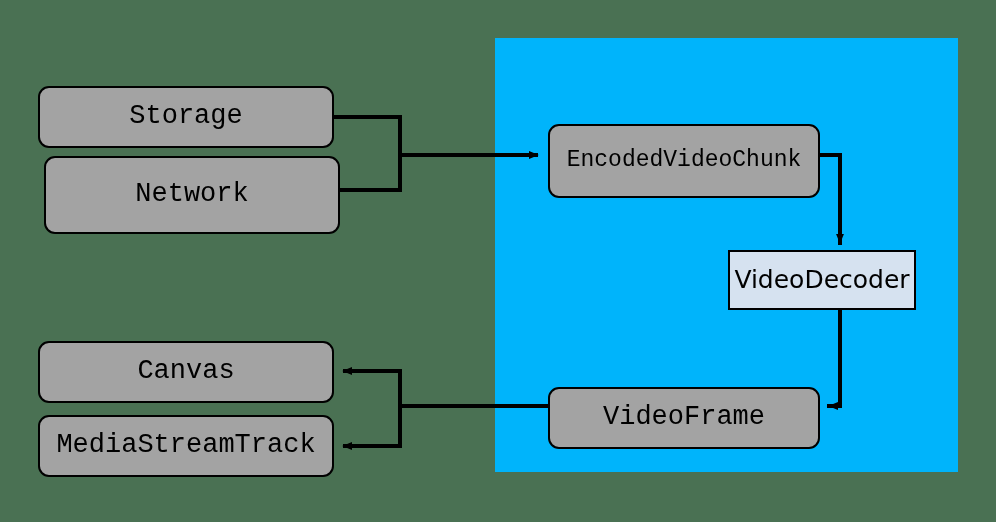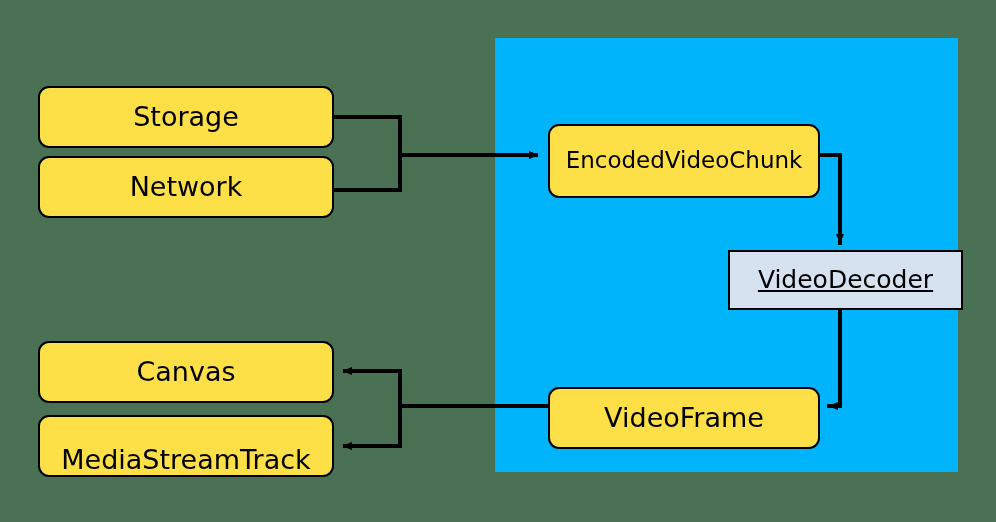--- a/index.html
+++ b/index.html
@@ -31,23 +31,24 @@
     display: flex;
     align-items: center;
     justify-content: center;
     color: #000000;
     text-align: center;
     line-height: 1.1;
     white-space: nowrap;
     z-index: 3;
   }
   .node-rounded {
-    background: #fde047;
+    background: #a3a3a3;
     border: 2px solid #000000;
     border-radius: 11px;
+    font-family: Liberation Mono, monospace;
   }
   .node-sharp {
     background: #d6e2f0;
     border: 2px solid #000000;
     border-radius: 0;
   }
   .label-lg { font-size: 27px; }
   .label-md { font-size: 25px; }
   .label-sm { font-size: 23px; }
 </style>
@@ -93,37 +94,37 @@
     </g>
     <g fill="none" stroke="#000000" stroke-width="4" stroke-linecap="butt">
       <path d="M 400 446 L 343 446" marker-end="url(#arrowhead)"></path>
     </g>
   </svg>
 
   <div class="node node-rounded label-lg" style="left:38px; top:86px; width:296px; height:62px;">
     <span>Storage</span>
   </div>
 
-  <div class="node node-rounded label-lg" style="left:38px; top:156px; width:296px; height:62px;">
+  <div class="node node-rounded label-lg" style="left:44px; top:156px; width:296px; height:78px;">
     <span>Network</span>
   </div>
 
   <div class="node node-rounded label-sm" style="left:548px; top:124px; width:272px; height:74px;">
     <span>EncodedVideoChunk</span>
   </div>
 
-  <div class="node node-sharp label-md" style="left:728px; top:250px; width:235px; height:60px;text-decoration:underline;">
+  <div class="node node-sharp label-md" style="left:728px; top:250px; width:188px; height:60px;">
     <span>VideoDecoder</span>
   </div>
 
   <div class="node node-rounded label-lg" style="left:548px; top:375px; width:272px; height:62px;margin-top:12px;">
     <span>VideoFrame</span>
   </div>
 
   <div class="node node-rounded label-lg" style="left:38px; top:341px; width:296px; height:62px;">
     <span>Canvas</span>
   </div>
 
-  <div class="node node-rounded label-lg" style="left:38px; top:415px; width:296px; height:62px;align-items:flex-end;">
+  <div class="node node-rounded label-lg" style="left:38px; top:415px; width:296px; height:62px;">
     <span>MediaStreamTrack</span>
   </div>
 
 </div>
 
 </body></html>

